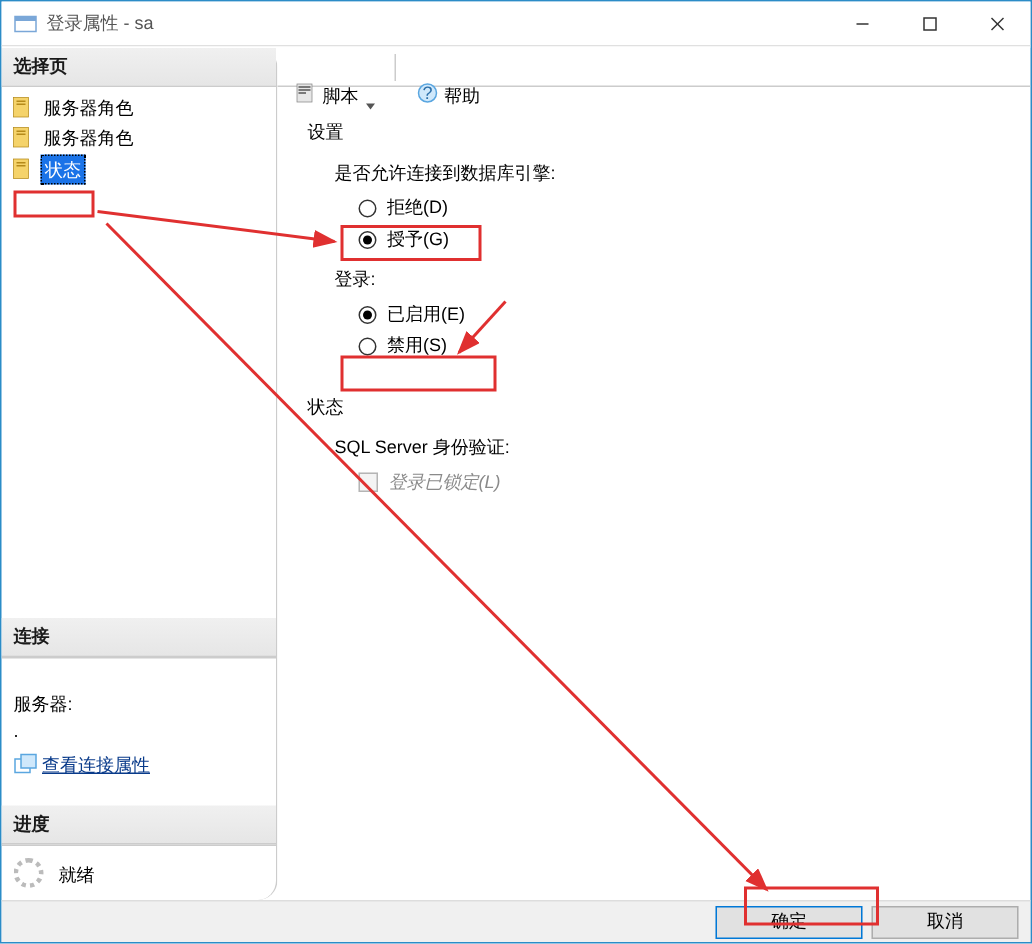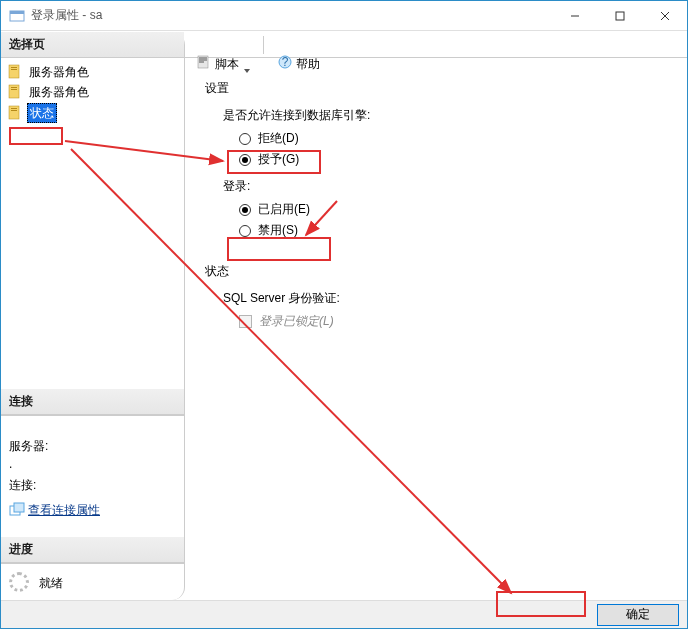--- a/index.html
+++ b/index.html
@@ -45,21 +45,21 @@
   .grp-title { margin-bottom: 10px; margin-top: 6px; }
   .grp-label { margin: 10px 0 6px 18px; }
   .radio-row { display: flex; align-items: center; margin: 4px 0 4px 34px; cursor: pointer; }
   .radio { width: 12px; height: 12px; border: 1px solid #333; border-radius: 50%; margin-right: 7px; position: relative; background: #fff; }
   .radio.checked::after { content: ""; position: absolute; width: 6px; height: 6px; background: #000; border-radius: 50%; top: 2px; left: 2px; }
   .check-row { display: flex; align-items: center; margin: 4px 0 4px 34px; color: #8a8a8a; font-style: italic; }
   .checkbox { width: 13px; height: 13px; border: 1px solid #b5b5b5; background: #f4f4f4; margin-right: 7px; }
 
   
   .bottom { height: 28px; display: flex; justify-content: flex-end; align-items: center; gap: 6px; padding-right: 8px; border-top: 1px solid #ddd; background: #f0f0f0; }
-  .btn { width: 82px; height: 22px; border: 1px solid #adadad; background: #e1e1e1; cursor: pointer; font-size: 12px; display: inline-flex; align-items: center; justify-content: center; }
+  .btn { width: 98px; height: 22px; border: 1px solid #adadad; background: #e1e1e1; cursor: pointer; font-size: 12px; display: inline-flex; align-items: center; justify-content: center; }
   .btn.default { border: 1px solid #0078d7; }
   .redbox { border: 2px solid #e03030; position: absolute; pointer-events: none; }
   svg.overlay { position: absolute; top:0; left:0; width:688px; height:629px; pointer-events:none; }
 
   
   .doc-ico { fill:#f5d36a; stroke:#b58a1a; stroke-width:0.5; }
   .scr-ico { fill:#e6e6e6; stroke:#888; stroke-width:0.5; }
 </style>
 </head>
 <body>
@@ -120,21 +120,20 @@
               <rect x="4" y="5" width="6" height="1" fill="#b58a1a"></rect>
             </svg></span>
         <span class="tlabel">状态</span>
       </div>
     </div>
     <div style="flex:1"></div>
     <div class="panel-h">连接</div>
     <div class="conn-block">
       <div class="label">服务器:</div>
       <div>.</div>
-      <div class="label">连接:</div>
       <div style="margin-top:8px;">
         <a class="link">
           <span class="licon"><svg viewBox="0 0 16 16">
                 <rect x="1" y="4" width="10" height="9" fill="#fff" stroke="#5aa6e0"></rect>
                 <rect x="5" y="1" width="10" height="9" fill="#cfe8fb" stroke="#5aa6e0"></rect>
               </svg></span>
           <span>查看连接属性</span>
         </a>
       </div>
     </div>
@@ -191,20 +190,21 @@
       <div class="check-row">
         <span class="checkbox"></span>
         <span>登录已锁定(L)</span>
       </div>
     </div>
   </div>
 </div>
 
 <div class="bottom">
   <button class="btn default">确定</button>
+  <button class="btn">取消</button>
 </div>
 
 <div class="redbox" style="left:8px; top:126px; width:54px; height:18px;"></div>
 <div class="redbox" style="left:226px; top:149px; width:94px; height:24px;"></div>
 <div class="redbox" style="left:226px; top:236px; width:104px; height:24px;"></div>
 <div class="redbox" style="left:495px; top:590px; width:90px; height:26px;"></div>
 
 <svg class="overlay">
   <defs>
     <marker id="ah" markerWidth="10" markerHeight="10" refX="7" refY="3" orient="auto">

